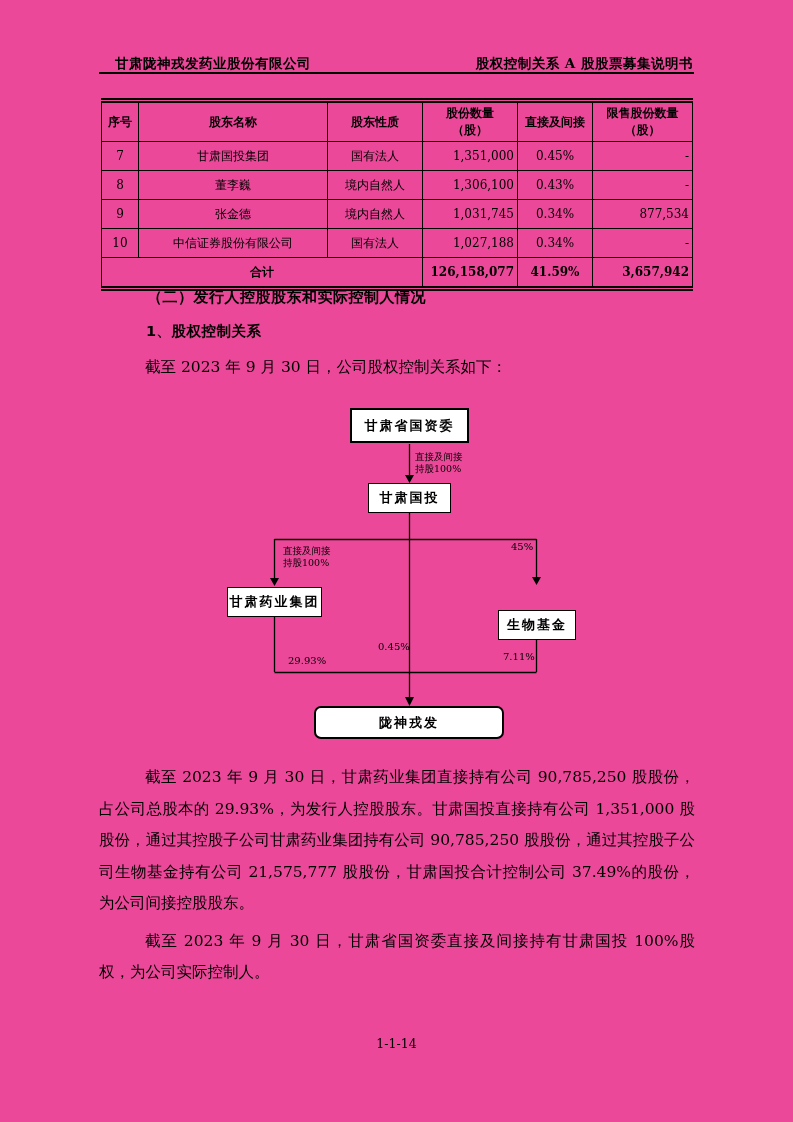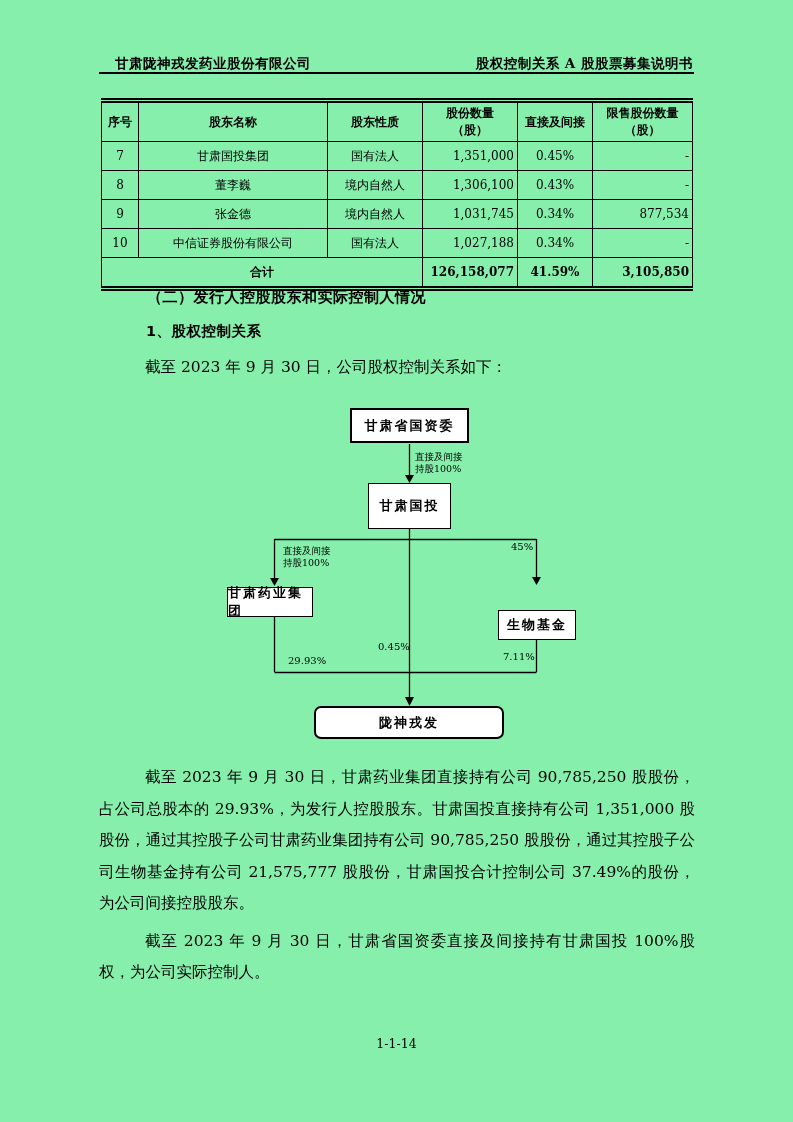--- a/index.html
+++ b/index.html
@@ -1,18 +1,18 @@
 <!DOCTYPE html>
 <html><head>
 <meta charset="utf-8">
 <style>
   html,body { margin:0; padding:0; background:#e8e8e8; }
   .page {
     position:relative; width:793px; height:1122px; margin:0 auto;
-    background:#86efac; color:#000;
+    background:#ec4899; color:#000;
     font-family:"DejaVu Serif","Liberation Serif",serif;
     overflow:hidden;
   }
 
   
   .doc-header-left {
     position:absolute; left:115px; top:55px;
     font-size:13.5px; font-weight:bold; letter-spacing:.5px;
   }
   .doc-header-right {
@@ -148,21 +148,21 @@
         <td class="c">中信证券股份有限公司</td>
         <td class="c">国有法人</td>
         <td class="r">1,027,188</td>
         <td class="c">0.34%</td>
         <td class="r">-</td>
       </tr>
       <tr class="total-row">
         <td class="c" colspan="3">合计</td>
         <td class="r">126,158,077</td>
         <td class="c">41.59%</td>
-        <td class="r">3,105,850</td>
+        <td class="r">3,657,942</td>
       </tr>
     </tbody>
   </table>
 
   <div class="h2">（二）发行人控股股东和实际控制人情况</div>
   <div class="h3">1、股权控制关系</div>
   <div class="intro">截至 2023 年 9 月 30 日，公司股权控制关系如下：</div>
 
   <div class="diagram">
     <svg width="595" height="355" viewBox="0 0 595 355">
@@ -178,22 +178,22 @@
       </g>
       <g fill="#000">
         <polygon points="306,80 315,80 310.5,88"></polygon>
         <polygon points="306,302 315,302 310.5,311"></polygon>
         <polygon points="171,183 180,183 175.5,191"></polygon>
         <polygon points="433,182 442,182 437.5,190"></polygon>
       </g>
     </svg>
 
     <div class="node node-root" style="left:251px; top:13px;  width:119px; height:35px;">甘肃省国资委</div>
-    <div class="node" style="left:269px; top:88px;  width:83px;  height:46px;">甘肃国投</div>
-    <div class="node" style="left:128px; top:192px; width:86px;  height:30px;">甘肃药业集团</div>
+    <div class="node" style="left:269px; top:88px;  width:83px;  height:30px;">甘肃国投</div>
+    <div class="node" style="left:128px; top:192px; width:95px;  height:30px;">甘肃药业集团</div>
     <div class="node" style="left:399px; top:191px; width:78px;  height:30px;margin-top:24px;">生物基金</div>
     <div class="node node-issuer" style="left:215px; top:311px; width:190px; height:33px;border-radius:7px;">陇神戎发</div>
 
     <div class="edge-label" style="left:316px; top:56px;">直接及间接
 持股100%</div>
     <div class="edge-label" style="left:184px; top:150px;">直接及间接
 持股100%</div>
     <div class="pct-label" style="left:412px; top:146px;">45%</div>
     <div class="pct-label" style="left:189px; top:260px;">29.93%</div>
     <div class="pct-label" style="left:279px; top:246px;">0.45%</div>

